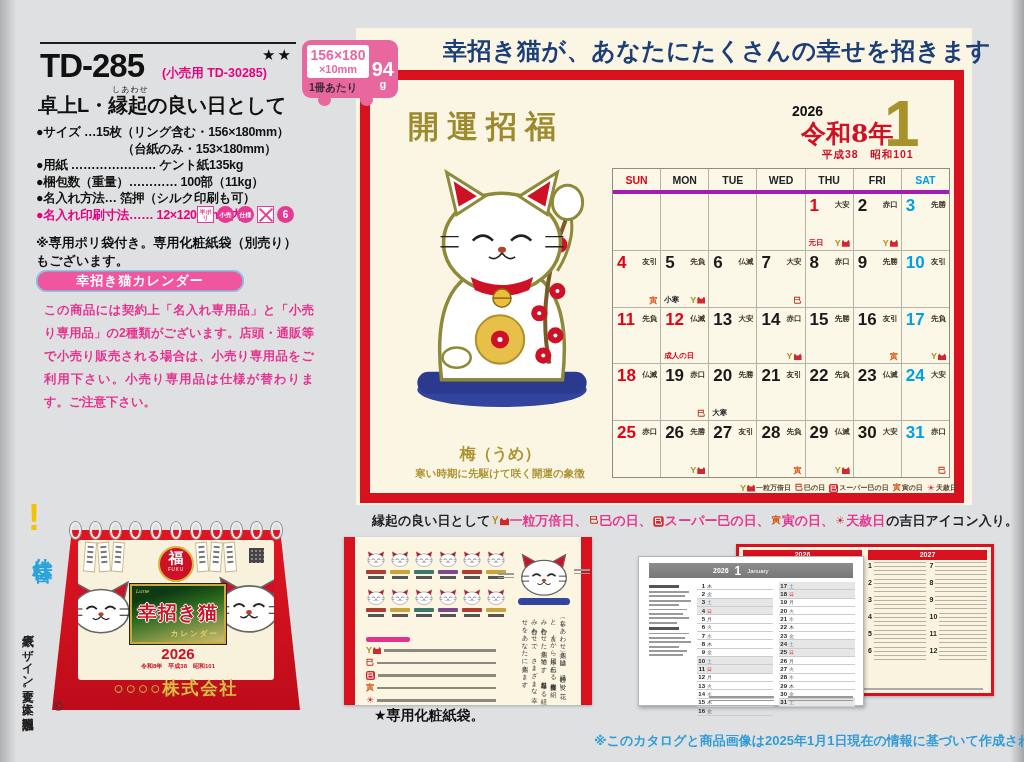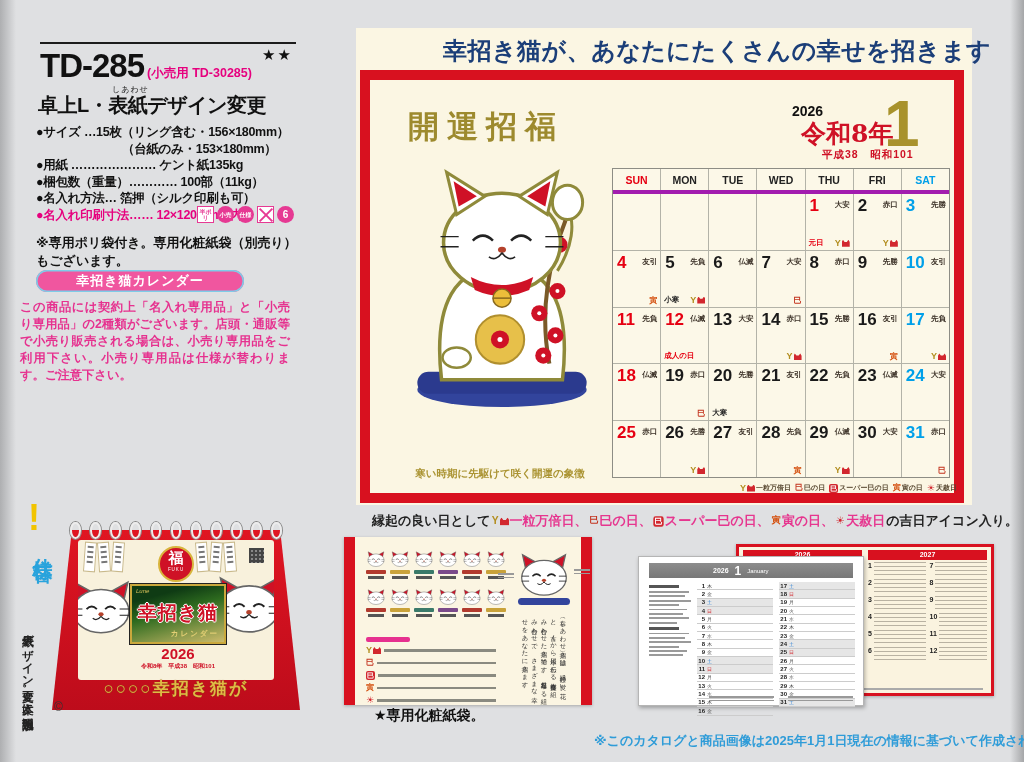--- a/index.html
+++ b/index.html
@@ -5,40 +5,40 @@
   html,body{margin:0;padding:0;}
   body{font-family:"Liberation Sans","DejaVu Sans",sans-serif;}
   #page{position:relative;width:1024px;height:762px;background:#dfe0e2;overflow:hidden;}
   .edge-l{position:absolute;left:0;top:0;width:16px;height:762px;background:linear-gradient(90deg,#aeafb1,rgba(223,224,226,0));}
   .edge-r{position:absolute;right:0;top:0;width:14px;height:762px;background:linear-gradient(270deg,#a5a6a8,rgba(223,224,226,0));}
 
   
   .rule{position:absolute;left:40px;top:42px;width:256px;height:2px;background:#1c1c1c;}
   .code-row{position:absolute;left:40px;top:47px;width:260px;white-space:nowrap;}
   .code{font-size:33px;font-weight:900;color:#111;letter-spacing:-1px;}
-  .retail{font-size:12.5px;font-weight:700;color:#e6007e;margin-left:3px;}
+  .retail{font-size:12.5px;font-weight:700;color:#e6007e;margin-left:18px;}
   .stars{position:absolute;left:262px;top:46px;font-size:15px;color:#111;letter-spacing:2px;}
   .furigana{position:absolute;left:112px;top:84px;font-size:8px;color:#222;letter-spacing:1px;}
   .ptitle{position:absolute;left:38px;top:92px;font-size:20px;font-weight:900;color:#111;white-space:nowrap;letter-spacing:-0.5px;}
   #spec-list{position:absolute;left:36px;top:124px;width:272px;}
   .spec-line{font-size:12.5px;line-height:16.5px;color:#111;font-weight:700;white-space:nowrap;letter-spacing:-0.3px;}
   .spec-line.indent{padding-left:86px;}
   .spec-line.pink{color:#e6007e;}
   #badge-row{position:absolute;left:178px;top:206px;width:116px;display:flex;gap:3px;justify-content:flex-end;align-items:center;}
   .bd{width:17px;height:17px;display:flex;align-items:center;justify-content:center;font-size:6px;font-weight:700;line-height:6px;text-align:center;}
   .bd.circle{border-radius:50%;background:#e63993;color:#fff;}
   .bd.square{border:1.5px solid #e63993;background:#fff;color:#e63993;box-sizing:border-box;}
   .bd.square-x{border:1.5px solid #e63993;background:#fff;color:#e63993;box-sizing:border-box;position:relative;}
   .bd.square-x::before,.bd.square-x::after{content:"";position:absolute;left:-1px;top:7px;width:18px;height:2px;background:#e63993;}
   .bd.square-x::before{transform:rotate(45deg);}
   .bd.square-x::after{transform:rotate(-45deg);}
   .bd.n6{font-size:10px;font-weight:900;}
   .note{position:absolute;left:36px;top:234px;width:272px;font-size:13px;line-height:18px;font-weight:700;color:#111;}
   .retail-pill{position:absolute;left:36px;top:270px;width:208px;height:22px;background:#f0569f;border-radius:12px;color:#fff;font-size:13px;font-weight:900;display:flex;align-items:center;justify-content:center;letter-spacing:1px;box-shadow:0 0 0 1.5px #7ecce8 inset;}
-  .retail-body{position:absolute;left:20px;top:299px;width:270px;font-size:12.3px;line-height:17px;color:#e6318f;font-weight:700;text-align:justify;}
+  .retail-body{position:absolute;left:44px;top:299px;width:270px;font-size:12.3px;line-height:23px;color:#e6318f;font-weight:700;text-align:justify;}
 
   
   .truck{position:absolute;left:302px;top:40px;width:96px;height:58px;background:#e8679f;border-radius:9px;z-index:5;}
   .t-box{position:absolute;left:5px;top:5px;width:62px;height:33px;background:#fff;border-radius:3px;color:#e8679f;font-weight:900;text-align:center;line-height:1;}
   .t-box .l1{font-size:14px;margin-top:3px;}
   .t-box .l2{font-size:11px;margin-top:2px;}
   .t-weight{position:absolute;right:4px;bottom:8px;color:#fff;font-weight:900;font-size:20px;line-height:1;text-align:center;}
   .t-weight span{font-size:11px;display:block;}
   .t-per{position:absolute;left:7px;bottom:3px;font-size:10.5px;font-weight:900;color:#3a2a33;}
   .t-wheel{position:absolute;bottom:-8px;width:13px;height:12px;border-radius:50%;background:#e8679f;}
@@ -171,40 +171,53 @@
 <body>
 
 <div id="page">
   <div class="edge-l"></div>
   <div class="edge-r"></div>
 
   <div class="rule"></div>
   <div class="code-row"><span class="code">TD-285</span><span class="retail">(小売用 TD-30285)</span></div>
   <div class="stars">★★</div>
   <div class="furigana">しあわせ</div>
-  <div class="ptitle">卓上L・表紙デザイン変更</div>
+  <div class="ptitle">卓上L・縁起の良い日として</div>
   <div id="spec-list">
       <div class="spec-line">●サイズ …15枚（リング含む・156×180mm）</div>
       <div class="spec-line indent">（台紙のみ・153×180mm）</div>
       <div class="spec-line">●用紙 ………………… ケント紙135kg</div>
       <div class="spec-line">●梱包数（重量）………… 100部（11kg）</div>
       <div class="spec-line">●名入れ方法… 箔押（シルク印刷も可）</div>
       <div class="spec-line pink">●名入れ印刷寸法…… 12×120mm以内</div>
     </div>
   <div id="badge-row">
       <span class="bd square">半ポリ</span>
       <span class="bd circle">小売</span>
       <span class="bd circle">仕様</span>
       <span class="bd square-x"></span>
       <span class="bd circle n6">6</span>
     </div>
   <div class="note">※専用ポリ袋付き。専用化粧紙袋（別売り）　もございます。</div>
   <div class="retail-pill">幸招き猫カレンダー</div>
   <div class="retail-body">この商品には契約上「名入れ専用品」と「小売り専用品」の2種類がございます。店頭・通販等で小売り販売される場合は、小売り専用品をご利用下さい。小売り専用品は仕様が替わります。ご注意下さい。</div>
 
+  <div class="truck">
+    <div class="t-box">
+      <div class="l1">156×180</div>
+      <div class="l2">×10mm</div>
+    </div>
+    <div class="t-weight">
+        <span style="font-size:20px">94</span>
+        <span>g</span>
+      </div>
+    <div class="t-per">1冊あたり</div>
+    <div class="t-wheel w1"></div>
+    <div class="t-wheel w2"></div>
+  </div>
 
   <div class="panel"></div>
   <div class="headline">幸招き猫が、あなたにたくさんの幸せを招きます</div>
   <div class="frame"></div>
   <div class="cal-title">開運招福</div>
   <div class="hdr-year">2026</div>
   <div class="hdr-era">令和8年</div>
   <div class="hdr-era-sub">平成38　昭和101</div>
   <div class="hdr-month">1</div>
 
@@ -486,20 +499,21 @@
       <span class="lg">
         <span class="ii tora">寅</span>
         <span>寅の日</span>
       </span>
       <span class="lg">
         <span class="ii ten">☀</span>
         <span>天赦日</span>
       </span>
     </div>
 
+  <div class="flower">梅（うめ）</div>
   <div class="flower-desc">寒い時期に先駆けて咲く開運の象徴</div>
 
   <div class="caption-line" id="caption-line">
       <span>縁起の良い日として</span>
       <span class="ii">
         <b class="y">Y</b>
         <i class="catg"></i>
       </span>
       <span class="pinkseg">一粒万倍日、</span>
       <span class="ii mi">巳</span>
@@ -578,21 +592,21 @@
               <path d="M3 28 h9 M3 34 h9 M48 28 h9 M48 34 h9" stroke="#222" stroke-width="1"></path>
             </svg></div>
         <div class="plaque">
           <div class="brand">Lune</div>
           <div class="main">幸招き猫</div>
           <div class="sub">カレンダー</div>
         </div>
         <div class="card-year">2026</div>
         <div class="card-era">令和8年　平成38　昭和101</div>
       </div>
-      <div class="company">○○○○幸招き猫が</div>
+      <div class="company">○○○○株式会社</div>
     </div>
     <div id="rings">
         <span class="ring"></span>
         <span class="ring"></span>
         <span class="ring"></span>
         <span class="ring"></span>
         <span class="ring"></span>
         <span class="ring"></span>
         <span class="ring"></span>
         <span class="ring"></span>

